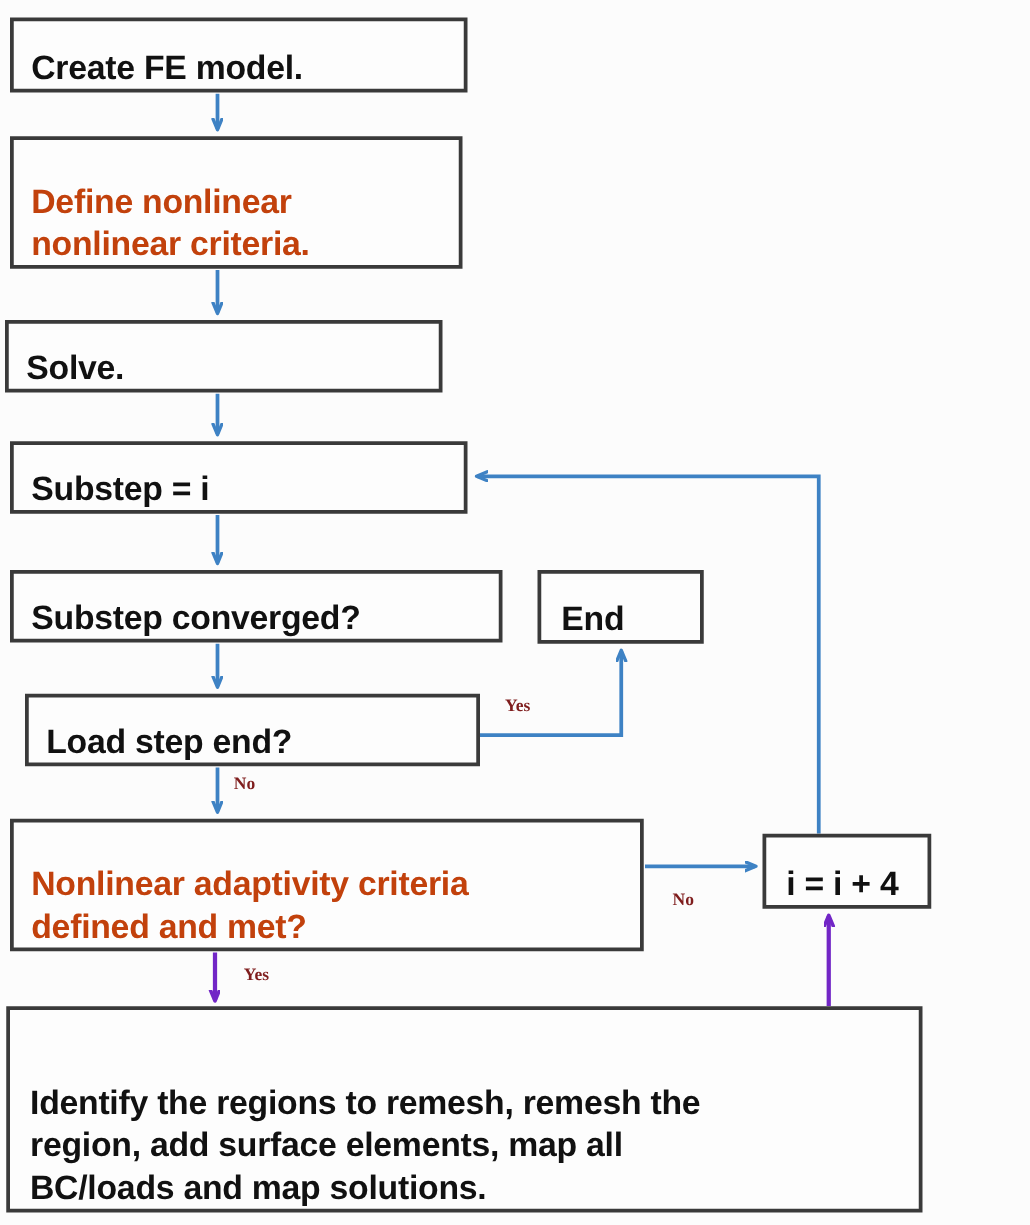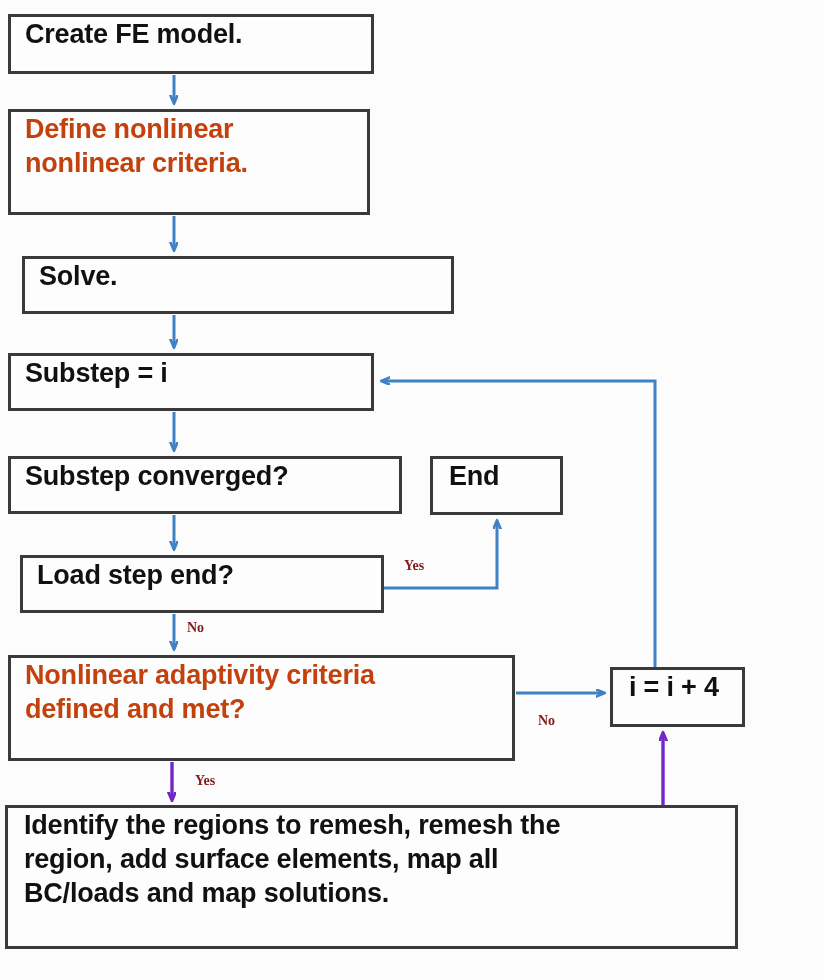--- a/index.html
+++ b/index.html
@@ -14,40 +14,40 @@
     background: #fcfcfc;
     font-family: "Liberation Sans", sans-serif;
     overflow: hidden;
   }
   .node {
     position: absolute;
     box-sizing: border-box;
     background: #fdfdfd;
     border: 3px solid #3a3a3a;
     display: flex;
-    align-items: flex-start;
+    align-items: flex-end;
     justify-content: flex-start;
     padding: 0 14px;
     font-weight: bold;
     color: #111111;
     line-height: 1.26;
     letter-spacing: -0.2px;
   }
   .node.purple { color: #c2410c; }
   .node .txt { display: block; width: 100%; }
 
   
   #n-create   { left: 8px;  top: 14px;  width: 366px; height: 60px;  font-size: 27px; }
   #n-define   { left: 8px;  top: 109px; width: 362px; height: 106px; font-size: 27px; }
-  #n-solve    { left: 22px;  top: 256px; width: 432px; height: 58px;  font-size: 27px; }
+  #n-solve    { left: 4px;  top: 256px; width: 350px; height: 58px;  font-size: 27px; }
   #n-substep  { left: 8px;  top: 353px; width: 366px; height: 58px;  font-size: 27px; }
   #n-conv     { left: 8px;  top: 456px; width: 394px; height: 58px;  font-size: 27px; }
   #n-loadend  { left: 8px;  top: 555px; width: 364px; height: 58px;  font-size: 27px; margin-left: 12px; }
   #n-nlcrit   { left: 8px;  top: 655px; width: 507px; height: 106px; font-size: 27px; }
-  #n-identify { left: 5px;  top: 805px; width: 733px; height: 144px; font-size: 27px; padding: 0 16px; }
+  #n-identify { left: 5px;  top: 805px; width: 733px; height: 165px; font-size: 27px; padding: 0 16px; }
   #n-end      { left: 430px; top: 456px; width: 133px; height: 59px; font-size: 27px; padding: 0 16px; }
   #n-iplus    { left: 610px; top: 667px; width: 135px; height: 60px; font-size: 27px; padding: 0 16px; }
 
   .edge-label {
     position: absolute;
     font-weight: bold;
     font-size: 14px;
     color: #7f1d1d;
     font-family: Liberation Serif, serif;
     white-space: nowrap;

